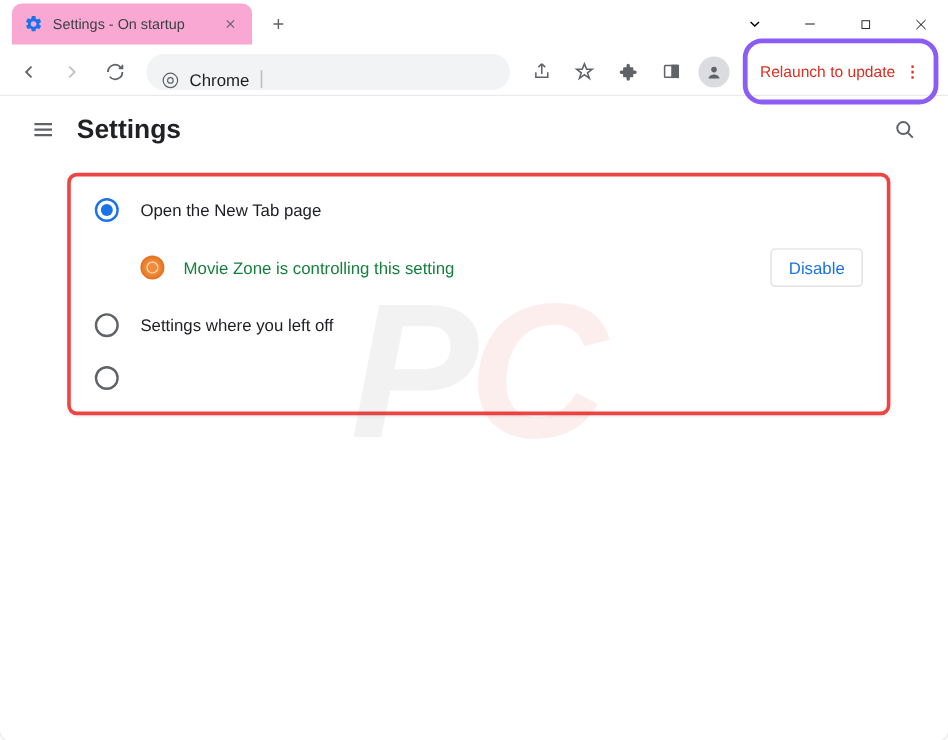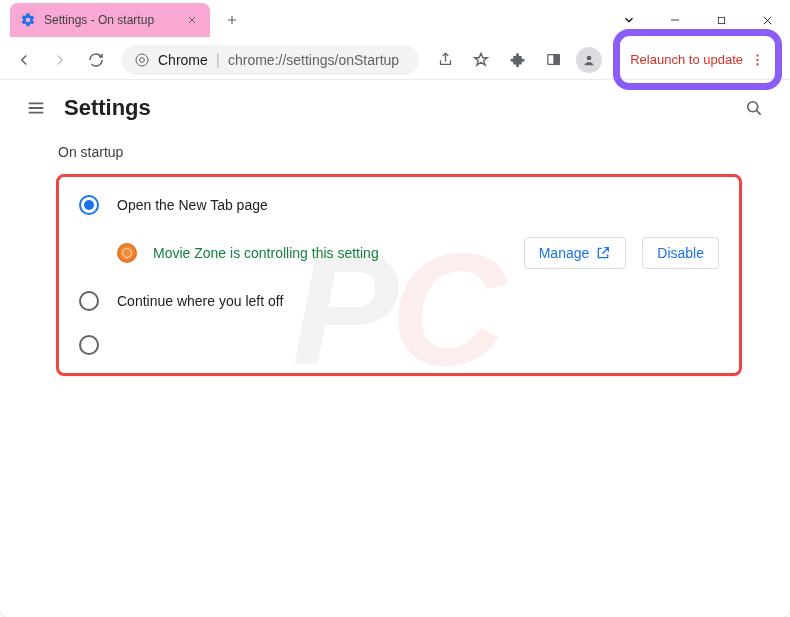--- a/index.html
+++ b/index.html
@@ -12,27 +12,27 @@
 .tab-icon { width: 16px; height: 16px; color: #1a73e8; }
 .tab-title { font-size: 12px; color: #3c4043; flex: 1; white-space: nowrap; overflow: hidden; }
 .tab-close { width: 16px; height: 16px; display: flex; align-items: center; justify-content: center; color: #5f6368; cursor: pointer; border-radius: 50%; }
 .newtab-btn { width: 28px; height: 28px; display: flex; align-items: center; justify-content: center; color: #5f6368; cursor: pointer; border-radius: 50%; margin-left: 8px; }
 .win-controls { margin-left: auto; display: flex; align-items: center; }
 .win-btn { width: 46px; height: 40px; display: flex; align-items: center; justify-content: center; color: #000; cursor: pointer; }
 
 .toolbar { height: 40px; display: flex; align-items: center; padding: 0 8px; gap: 4px; background: #fff; border-bottom: 1px solid #e8eaed; }
 .nav-btn { width: 32px; height: 32px; display: flex; align-items: center; justify-content: center; color: #5f6368; border-radius: 50%; cursor: pointer; }
 .nav-btn.disabled { color: #bdc1c6; cursor: default; }
-.omnibox { flex: 1; height: 30px; background: #f1f3f4; border-radius: 15px; display: flex; align-items: center; padding: 0 12px; gap: 8px; margin: 0 6px; }
+.omnibox { flex: 1; height: 30px; background: #f1f3f4; border-radius: 15px; display: flex; align-items: flex-end; padding: 0 12px; gap: 8px; margin: 0 6px; }
 .omnibox-prefix { font-size: 14px; color: #202124; }
 .omnibox-sep { color: #bdc1c6; }
 .omnibox-url { font-size: 14px; color: #5f6368; }
 .icon-btn { width: 32px; height: 32px; display: flex; align-items: center; justify-content: center; color: #5f6368; border-radius: 50%; cursor: pointer; }
 .avatar { width: 26px; height: 26px; background: #dadce0; border-radius: 50%; display: flex; align-items: center; justify-content: center; }
-.relaunch-pill { display: flex; align-items: center; gap: 8px; border: 7px solid #8b5cf6; color: #d93025; border-radius: 16px; padding: 16px 10px; font-size: 13px; cursor: pointer; margin-left: 4px; }
+.relaunch-pill { display: flex; align-items: center; gap: 8px; border: 4px solid #8b5cf6; color: #d93025; border-radius: 16px; padding: 16px 10px; font-size: 13px; cursor: pointer; margin-left: 4px; }
 .relaunch-dots { font-weight: bold; letter-spacing: 1px; }
 
 .appbar { height: 56px; display: flex; align-items: center; padding: 0 16px; }
 .menu-btn { width: 40px; height: 40px; display: flex; align-items: center; justify-content: center; color: #5f6368; border-radius: 50%; cursor: pointer; }
 .appbar-title { font-size: 22px; font-weight: 600; color: #202124; margin-left: 8px; }
 .search-btn { margin-left: auto; width: 40px; height: 40px; display: flex; align-items: center; justify-content: center; color: #5f6368; border-radius: 50%; cursor: pointer; }
 
 .content { padding: 8px 48px 0 56px; }
 .section-title { font-size: 14px; color: #3c4043; margin-bottom: 14px; margin-left: 2px; }
 .card { background: #fff; border: 3px solid #ef4444; border-radius: 8px; box-shadow: 0 1px 2px rgba(60,64,67,0.08); padding: 6px 0; }
@@ -121,21 +121,20 @@
     </div>
     <div class="omnibox">
       <span>
         <svg viewBox="0 0 24 24" width="16" height="16" fill="#5f6368">
             <circle cx="12" cy="12" r="9" fill="none" stroke="#5f6368" stroke-width="1.5"></circle>
             <circle cx="12" cy="12" r="3.5" fill="none" stroke="#5f6368" stroke-width="1.5"></circle>
           </svg>
       </span>
       <span class="omnibox-prefix">Chrome</span>
       <span class="omnibox-sep">|</span>
-      <span class="omnibox-url">chrome://settings/onStartup</span>
     </div>
     <div class="icon-btn">
       <svg viewBox="0 0 24 24" width="17" height="17" stroke="currentColor" stroke-width="1.8" fill="none">
           <path d="M12 3l4 4M12 3l-4 4M12 3v12M5 13v6h14v-6"></path>
         </svg>
     </div>
     <div class="icon-btn">
       <svg viewBox="0 0 24 24" width="18" height="18" stroke="currentColor" stroke-width="1.8" fill="none">
           <path d="M12 3l2.5 6h6l-5 4 2 6-5.5-4-5.5 4 2-6-5-4h6z"></path>
         </svg>
@@ -175,47 +174,38 @@
     <div class="appbar-title">Settings</div>
     <div class="search-btn">
       <svg viewBox="0 0 24 24" width="20" height="20" stroke="#5f6368" stroke-width="2" fill="none">
           <circle cx="10.5" cy="10.5" r="6"></circle>
           <path d="M20 20l-5-5"></path>
         </svg>
     </div>
   </div>
 
   <div class="content">
-    <div class="section-title">On startup</div>
     <div class="card">
 
       <div class="radio-row">
         <div class="radio selected"></div>
         <div class="radio-label">Open the New Tab page</div>
       </div>
 
       <div class="ext-row">
         <div class="ext-icon"></div>
         <div class="ext-text">Movie Zone is controlling this setting</div>
         <button class="action-btn">
-          <span>Manage</span>
-          <span>
-            <svg viewBox="0 0 24 24" width="16" height="16" stroke="#1a73e8" stroke-width="2" fill="none">
-                <path d="M14 4h6v6M20 4l-9 9M10 5H5v14h14v-5"></path>
-              </svg>
-          </span>
-        </button>
-        <button class="action-btn">
           <span>Disable</span>
         </button>
       </div>
 
       <div class="radio-row">
         <div class="radio"></div>
-        <div class="radio-label">Continue where you left off</div>
+        <div class="radio-label">Settings where you left off</div>
       </div>
 
       <div class="radio-row">
         <div class="radio"></div>
       </div>
 
     </div>
   </div>
 
   <div class="watermark">

